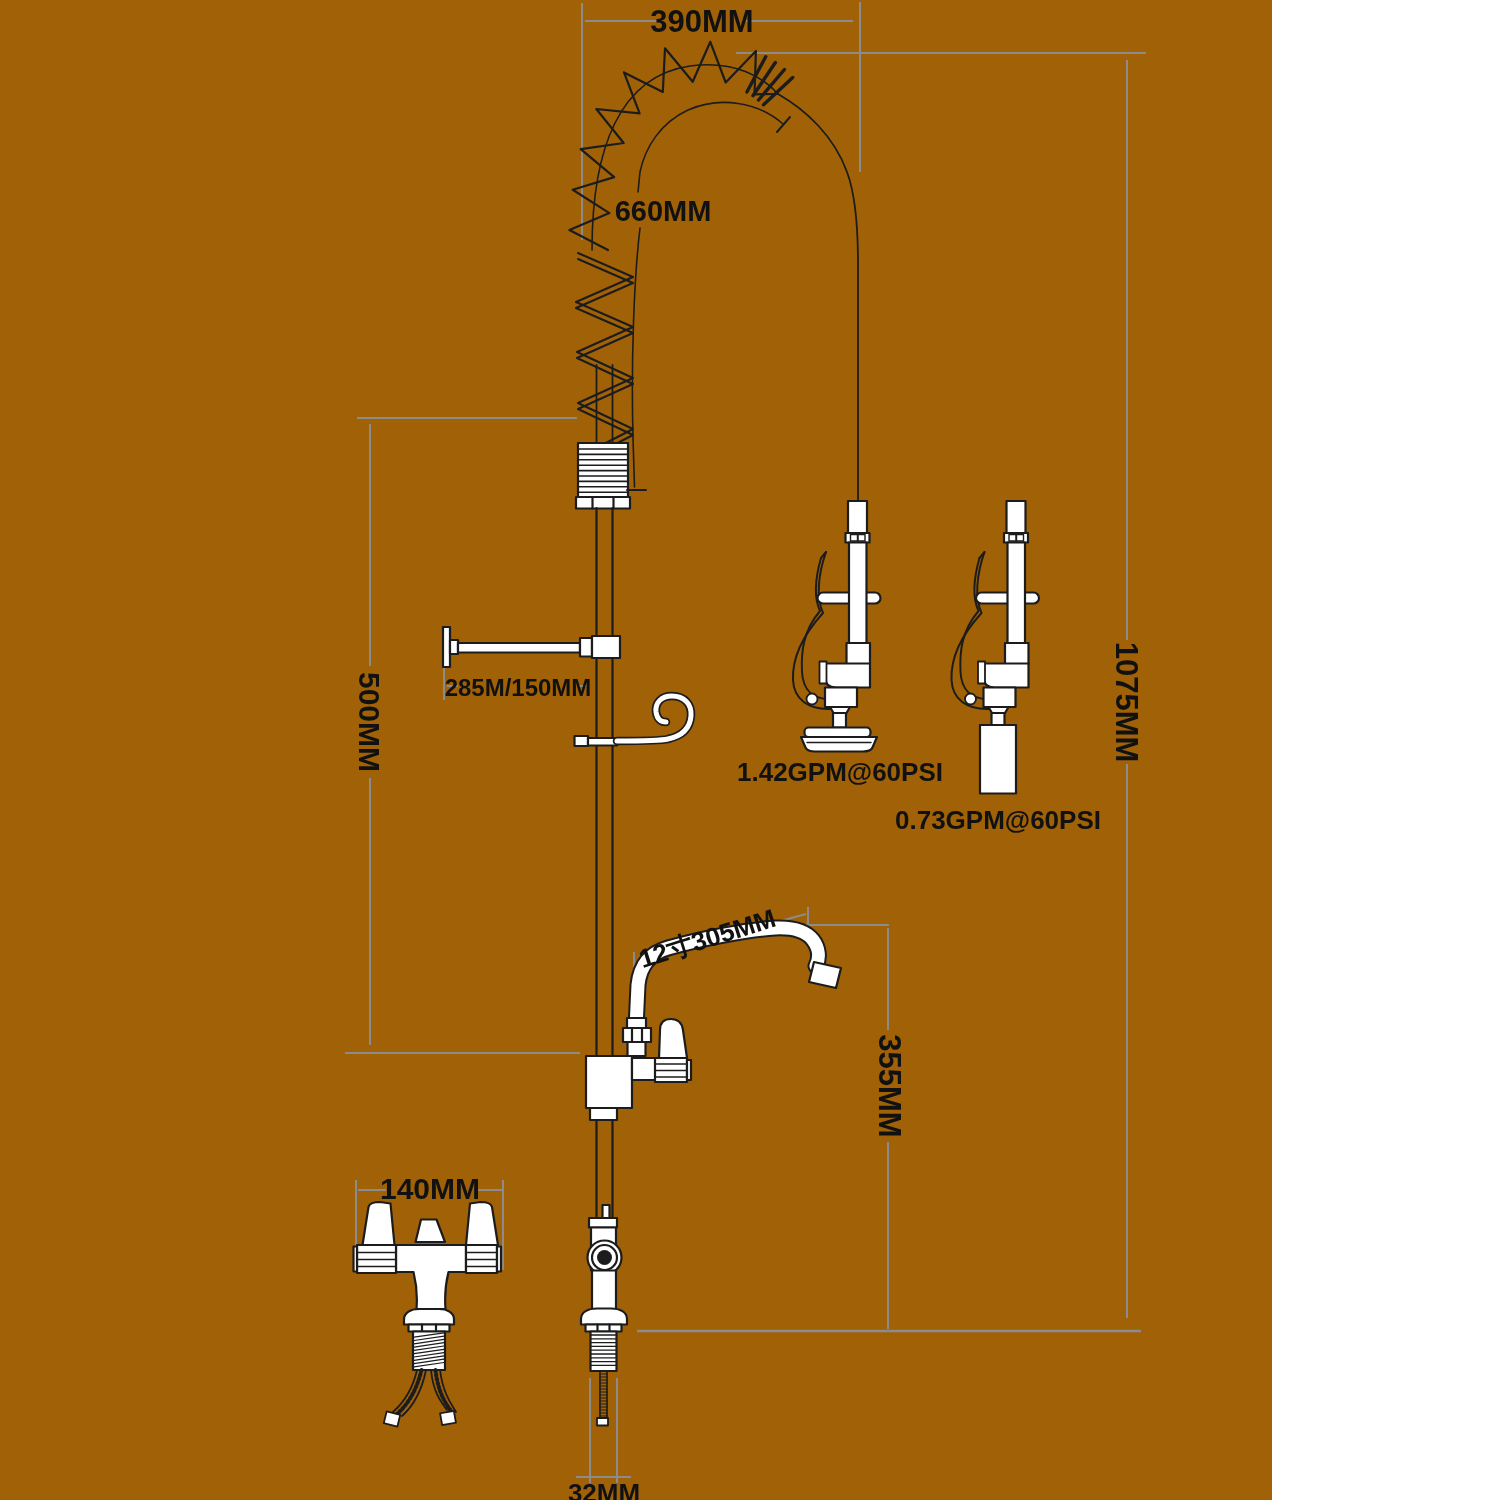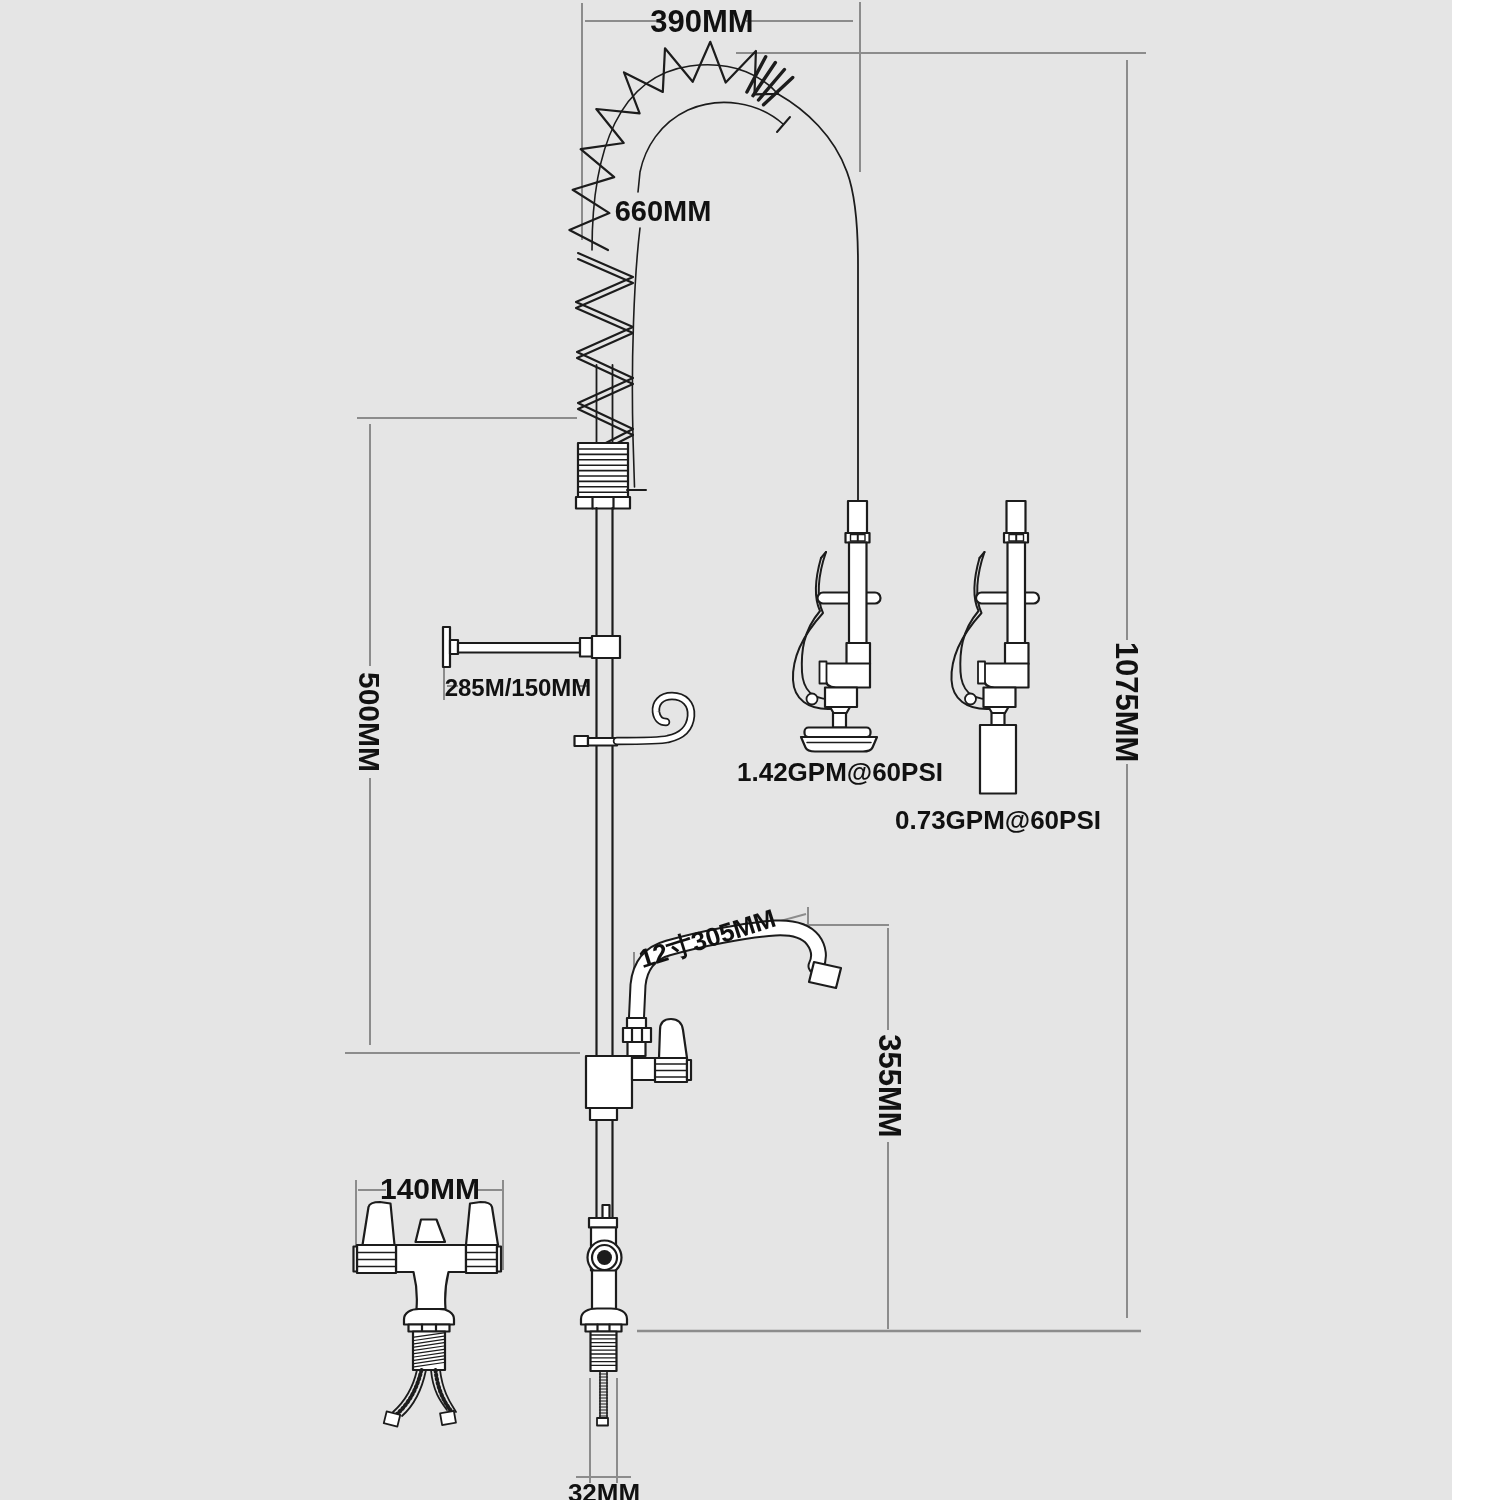--- a/index.html
+++ b/index.html
@@ -1,16 +1,16 @@
 <!DOCTYPE html>
 <html><head>
 <meta charset="utf-8">
 <style>
   html,body{margin:0;padding:0;background:#ffffff;}
-  .stage{width:1452px;height:1500px;position:relative;background:#e5e5e5;overflow:hidden;}
+  .stage{width:1272px;height:1500px;position:relative;background:#a16207;overflow:hidden;}
   svg{display:block;}
   text{font-family:"Liberation Sans","DejaVu Sans",sans-serif;font-weight:700;fill:#111111;}
 </style>
 </head>
 <body>
 
 <div class="stage">
 <svg id="svg" width="1500" height="1500" viewBox="0 0 1500 1500" xmlns="http://www.w3.org/2000/svg" xmlns:xlink="http://www.w3.org/1999/xlink">
 
   <g id="g-dims" stroke="#8c8c8c" stroke-width="2">

